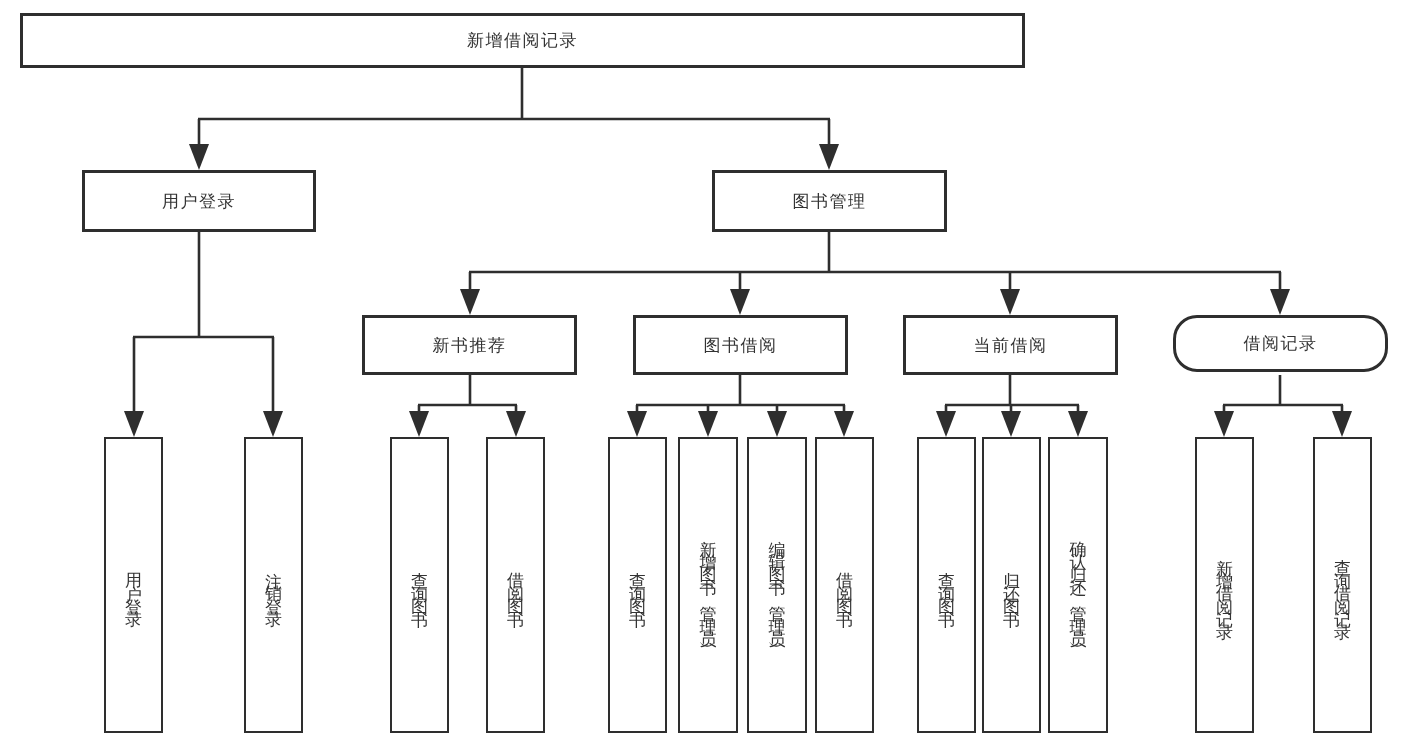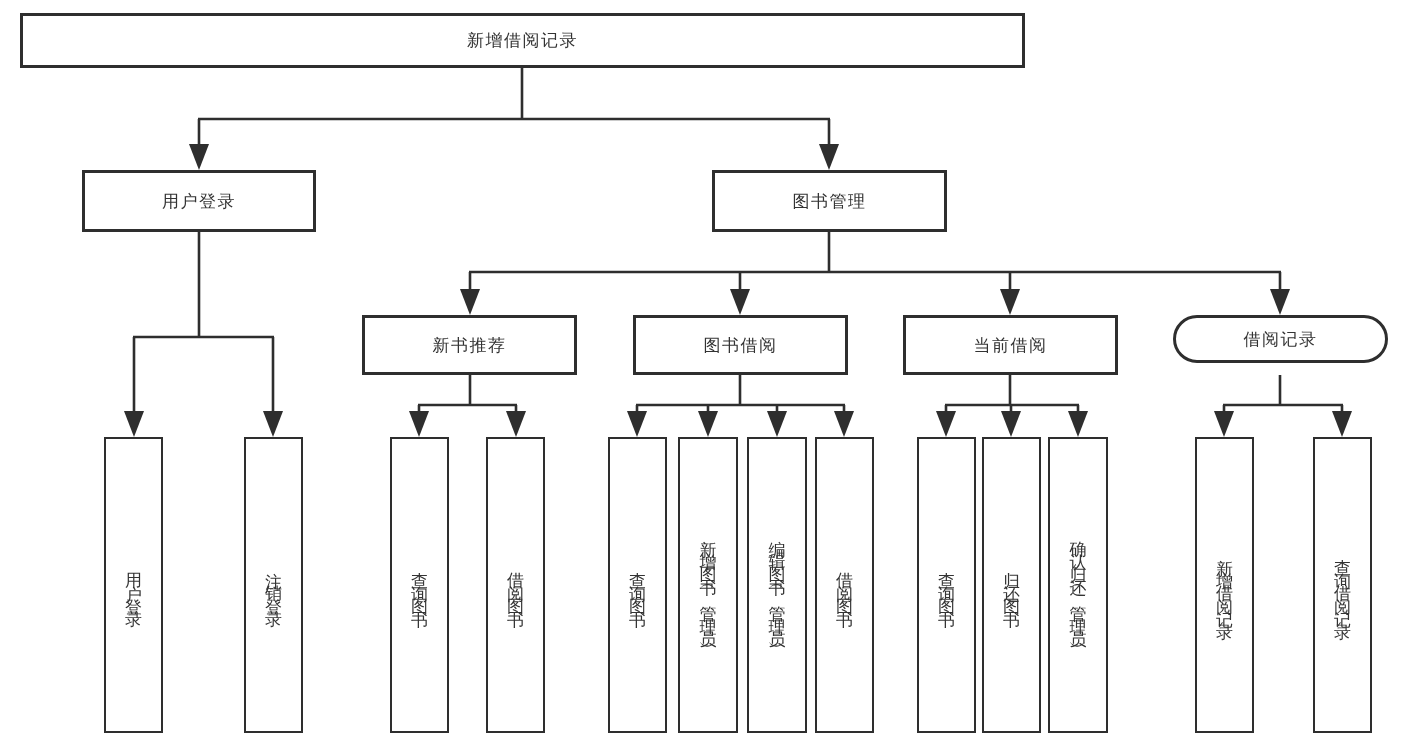--- a/index.html
+++ b/index.html
@@ -99,21 +99,21 @@
 
   <div class="node h" style="left:362px; top:315px; width:215px; height:60px;align-items:center;">
     <span>新书推荐</span>
   </div>
   <div class="node h" style="left:633px; top:315px; width:215px; height:60px;">
     <span>图书借阅</span>
   </div>
   <div class="node h" style="left:903px; top:315px; width:215px; height:60px;">
     <span>当前借阅</span>
   </div>
-  <div class="node h" style="left:1173px; top:315px; width:215px; height:48px;border-radius:24px;">
+  <div class="node h" style="left:1173px; top:315px; width:215px; height:57px;border-radius:24px;">
     <span>借阅记录</span>
   </div>
 
   <div class="node v" style="left:104px; top:437px; width:59px; height:296px;">
     <span class="vtext">用户登录</span>
   </div>
   <div class="node v" style="left:244px; top:437px; width:59px; height:296px;">
     <span class="vtext">注销登录</span>
   </div>
 

